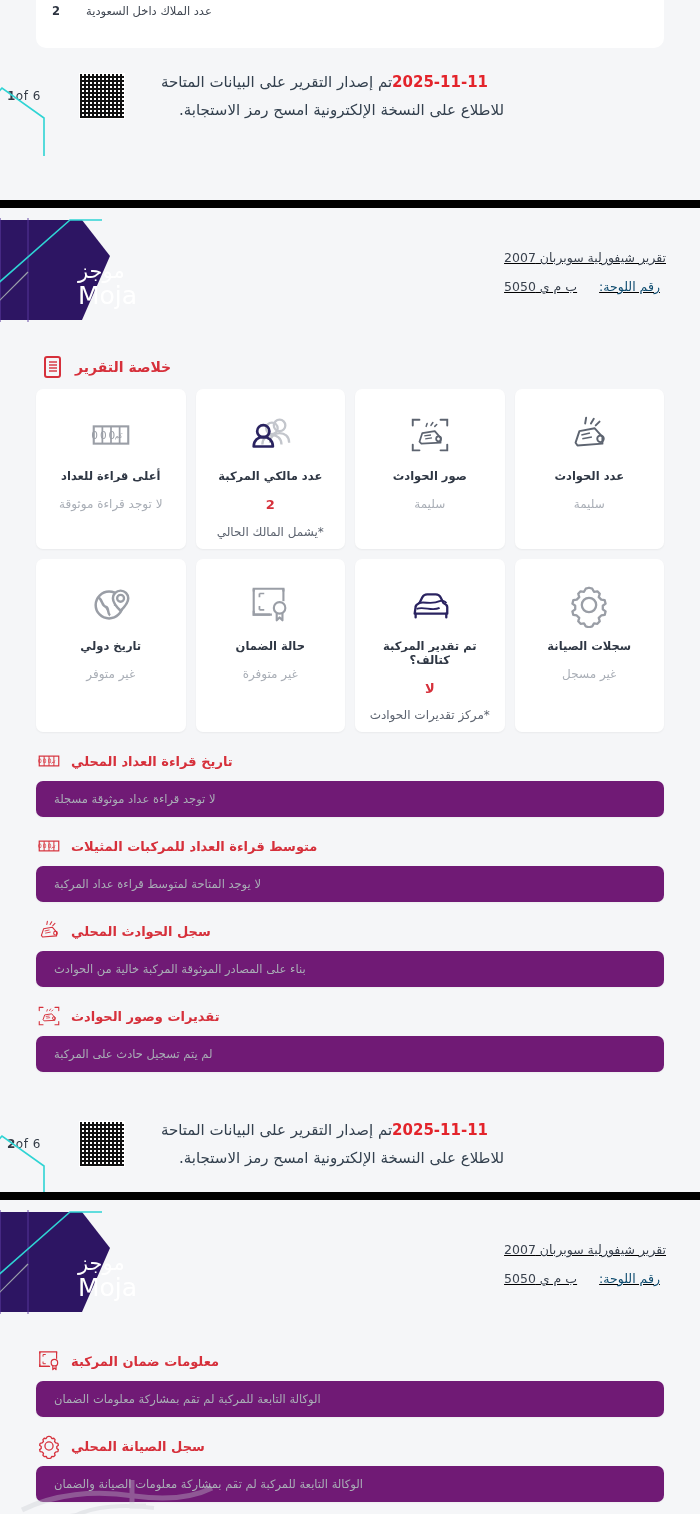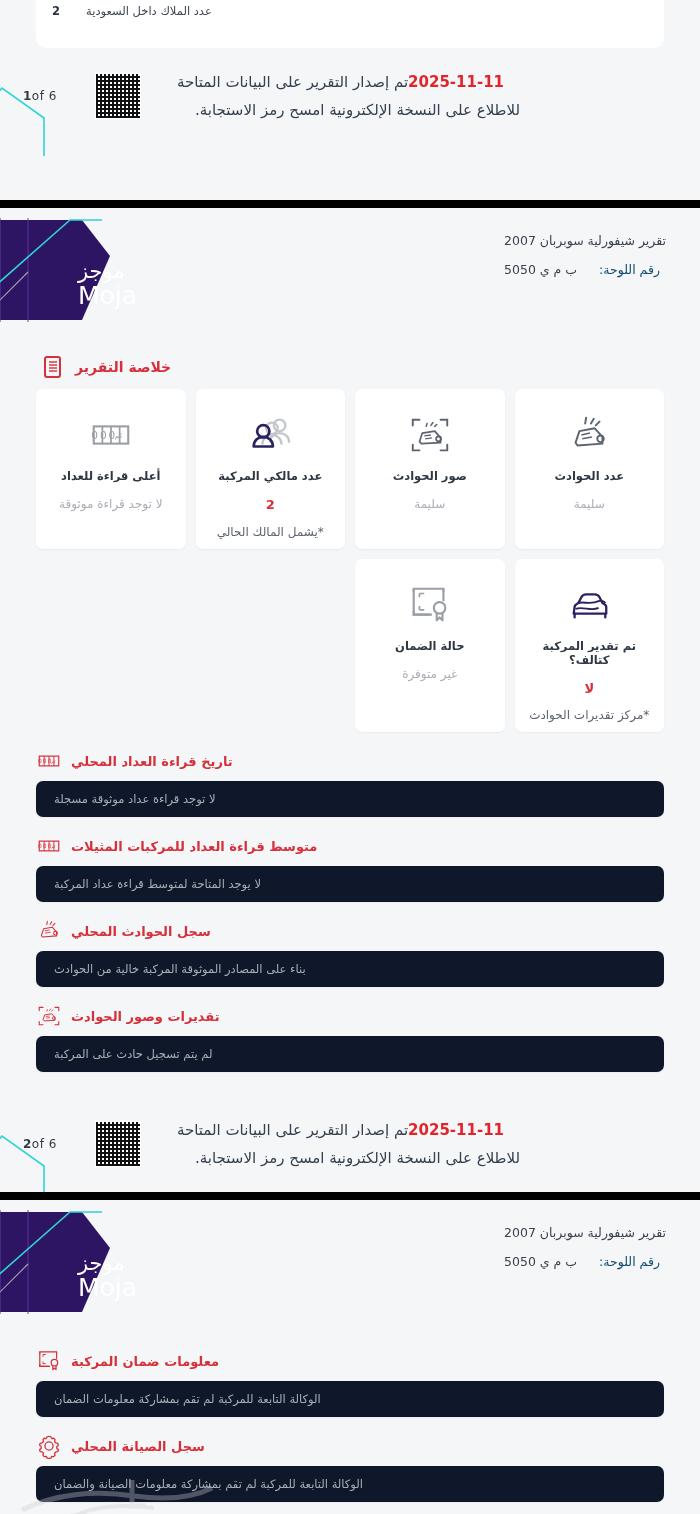--- a/index.html
+++ b/index.html
@@ -62,21 +62,20 @@
     padding-right: 22px;
   }
   .pageno {
     font-size: 12px;
     color: #333b46;
     direction: ltr;
     letter-spacing: .5px;
     min-width: 52px;
     text-align: left;
     padding-right: 24px;
-    padding-left: 16px;
   }
   .pageno .num { font-weight: bold; margin-left: 7px; }
   .qr {
     width: 46px; height: 46px;
     background-image:
       repeating-linear-gradient(0deg, #111 0 2px, transparent 2px 4px),
       repeating-linear-gradient(90deg, #111 0 2px, transparent 2px 4px);
     background-color: #fff;
     border: 1px solid #fff;
   }
@@ -101,23 +100,24 @@
   
   .logo-wrap { position: relative; height: 132px; }
   .logo {
     position: absolute;
     left: -30px; top: 8px;
     width: 168px; height: 120px;
   }
   .vehicle-meta {
     position: absolute;
     right: 34px;
-    top: 25px;
+    top: 42px;
     text-align: center;
     direction: rtl;
+    text-decoration: underline;
   }
   .vehicle-title { font-size: 12.5px; color: #3a424e; margin-bottom: 14px; }
   .plate-line { font-size: 12.5px; color: #3a424e; display: flex; gap: 22px; justify-content: flex-end; }
   .plate-line .plate-lbl { color: #0c4a6e; }
   .plate-line .plate-val { color: #3a424e; }
 
   
   .sec-head {
     display: flex;
     align-items: center;
@@ -179,21 +179,21 @@
   .detail-block { padding: 0 36px; direction: rtl; }
   .detail-head {
     display: flex;
     align-items: center;
     justify-content: flex-end;
     gap: 9px;
     margin: 16px 0 7px 0;
   }
   .detail-head .d-title { font-size: 13px; font-weight: bold; color: #d6303b; }
   .detail-row {
-    background: #0f172a;
+    background: #701a75;
     border-radius: 7px;
     height: 36px;
     display: flex;
     align-items: center;
     justify-content: flex-end;
     padding: 0 18px;
     font-size: 11.5px;
     color: #a9aeb6;
     box-shadow: 0 1px 2px rgba(0,0,0,.04);
   }
@@ -327,20 +327,30 @@
           </svg>
         </div>
         <div class="c-label">أعلى قراءة للعداد</div>
         <div class="c-value">لا توجد قراءة موثوقة</div>
       </div>
     </div>
   <div class="cards row2" id="cards-row2">
       <div class="card">
         <div class="ic">
           <svg viewBox="0 0 48 48" width="46" height="46">
+            <path d="M24 6 l3.4 1 1.8 3.2 3.6-.5 2.4 2.6 -1 3.5 2.6 2.6 3.6.6.9 3.6 -2.9 2.2 0 3.7 2.9 2.2 -.9 3.6 -3.6.6 -2.6 2.6 1 3.5 -2.4 2.6 -3.6-.5 -1.8 3.2 -3.4 1 -3.4-1 -1.8-3.2 -3.6.5 -2.4-2.6 1-3.5 -2.6-2.6 -3.6-.6 -.9-3.6 2.9-2.2 0-3.7 -2.9-2.2 .9-3.6 3.6-.6 2.6-2.6 -1-3.5 2.4-2.6 3.6.5 1.8-3.2 Z" fill="none" stroke="#9a9ea6" stroke-width="2.4" stroke-linejoin="round"></path>
+            <circle cx="24" cy="24" r="7.5" fill="none" stroke="#9a9ea6" stroke-width="2.4"></circle>
+          </svg>
+        </div>
+        <div class="c-label">سجلات الصيانة</div>
+        <div class="c-value">غير مسجل</div>
+      </div>
+      <div class="card">
+        <div class="ic">
+          <svg viewBox="0 0 48 48" width="46" height="46">
             <path d="M8 33 L9 26 C9 24 11 23 13 22 L16 16 C17 14 19 13 21 13 L30 13 C32 13 34 14 35 16 L38 22 C40 23 42 24 42 26 L42 33 Z" fill="none" stroke="#2a2360" stroke-width="2.4" stroke-linejoin="round"></path>
             <path d="M12 22 C18 20 26 24 34 20 C37 19 40 20 41 22" fill="none" stroke="#2a2360" stroke-width="2"></path>
             <path d="M10 28 C18 25 26 31 34 27" fill="none" stroke="#2a2360" stroke-width="2"></path>
             <path d="M9 33 L9 37 M41 33 L41 37" stroke="#2a2360" stroke-width="2.4" stroke-linecap="round"></path>
           </svg>
         </div>
         <div class="c-label">تم تقدير المركبة كتالف؟</div>
         <div class="c-value red">لا</div>
         <div class="c-note">*مركز تقديرات الحوادث</div>
       </div>
@@ -351,20 +361,32 @@
             <path d="M13 12 L13 16 M13 12 L18 12" fill="none" stroke="#9a9ea6" stroke-width="1.8"></path>
             <path d="M13 29 L13 25 M13 29 L18 29" fill="none" stroke="#9a9ea6" stroke-width="1.8"></path>
             <path d="M7 7 L7 34 L26 34" fill="none" stroke="#9a9ea6" stroke-width="2.2"></path>
             <path d="M38 7 L38 20" fill="none" stroke="#9a9ea6" stroke-width="2.2"></path>
             <circle cx="34" cy="27" r="6" fill="none" stroke="#9a9ea6" stroke-width="2.2"></circle>
             <path d="M31 32 L31 40 L34 37 L37 40 L37 32" fill="none" stroke="#9a9ea6" stroke-width="2.2" stroke-linejoin="round"></path>
           </svg>
         </div>
         <div class="c-label">حالة الضمان</div>
         <div class="c-value">غير متوفرة</div>
+      </div>
+      <div class="card">
+        <div class="ic">
+          <svg viewBox="0 0 48 48" width="46" height="46">
+            <circle cx="22" cy="24" r="14" fill="none" stroke="#9a9ea6" stroke-width="2.6"></circle>
+            <path d="M11 16 C16 20 14 25 19 26 C22 27 20 33 23 35 M30 14 C26 18 30 21 28 25" fill="#9a9ea6" stroke="#9a9ea6" stroke-width="2.6" stroke-linejoin="round"></path>
+            <path d="M34 9 C38.4 9 42 12.6 42 17 C42 22.5 34 30 34 30 C34 30 26 22.5 26 17 C26 12.6 29.6 9 34 9 Z" fill="#ffffff" stroke="#9a9ea6" stroke-width="2.6" stroke-linejoin="round"></path>
+            <circle cx="34" cy="17" r="3.6" fill="none" stroke="#9a9ea6" stroke-width="2.4"></circle>
+          </svg>
+        </div>
+        <div class="c-label">تاريخ دولي</div>
+        <div class="c-value">غير متوفر</div>
       </div>
     </div>
 
   <div class="detail-block p2-body" id="p2-sections">
       <div class="detail-head">
         <span class="d-title">تاريخ قراءة العداد المحلي</span>
         <svg viewBox="0 0 48 48" width="26" height="26">
           <rect x="6" y="15" width="36" height="18" fill="none" stroke="#d6303b" stroke-width="2.2"></rect>
           <line x1="15" y1="15" x2="15" y2="33" stroke="#d6303b" stroke-width="1.8"></line>
           <line x1="24" y1="15" x2="24" y2="33" stroke="#d6303b" stroke-width="1.8"></line>

